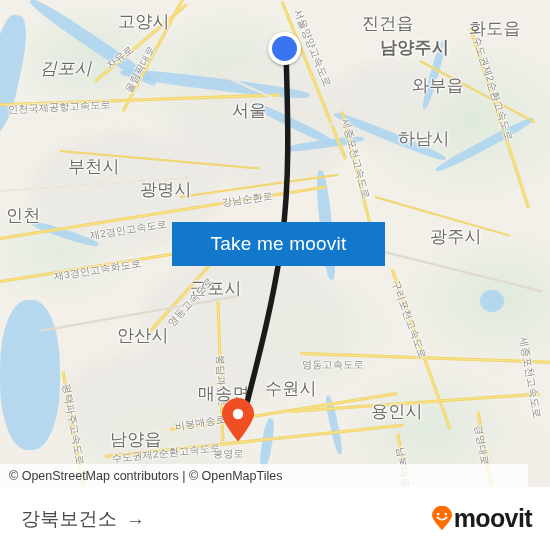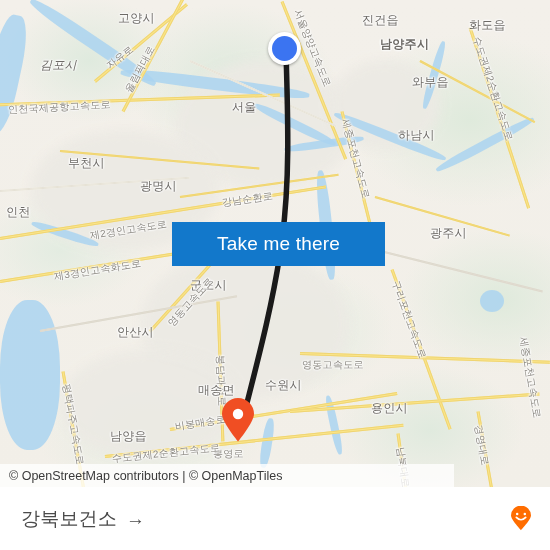--- a/index.html
+++ b/index.html
@@ -58,21 +58,21 @@
   .road.grey  { background: #e8e4da; border-color: #ded9cd; }
 
   .maplabel {
     position: absolute;
     color: #73706b;
     font-size: 11px;
     white-space: nowrap;
     text-shadow: 0 0 3px #fff, 0 0 3px #fff, 0 0 2px #fff, 1px 0 2px #fff, -1px 0 2px #fff;
     letter-spacing: .3px;
   }
-  .maplabel.city { font-size: 12px; color: #6d6a66; }
+  .maplabel.city { font-size: 17px; color: #6d6a66; }
   .maplabel.hw   { font-size: 10px; color: #8a8780; }
 
   
   #route { position: absolute; left: 0; top: 0; width: 550px; height: 487px; }
 
   
   #origin-marker {
     position: absolute; left: 268px; top: 32px;
     width: 33px; height: 33px;
     border-radius: 50%;
@@ -102,21 +102,21 @@
     font-family: "Liberation Sans", "DejaVu Sans", sans-serif;
     letter-spacing: .2px;
     cursor: pointer;
     display: flex; align-items: center; justify-content: center;
   }
 
   
   #attribution {
     position: absolute;
     left: 0; bottom: 0;
-    width: 454px; height: 23px;
+    width: 528px; height: 23px;
     background: rgba(255,255,255,.78);
     display: flex; align-items: center;
     padding-left: 9px;
     font-size: 12.5px;
     color: #3a3a3a;
     white-space: nowrap;
   }
 
   
   #footer {
@@ -248,36 +248,37 @@
       <div class="dot"></div>
     </div>
 
     <div id="dest-marker">
       <svg viewBox="0 0 34 44" width="34" height="44">
         <path d="M17 43.5 C17 43.5 33 24 33 16 A16 16 0 1 0 1 16 C1 24 17 43.5 17 43.5 Z" fill="#f04e23"></path>
         <circle cx="17" cy="16" r="5.2" fill="#ffffff"></circle>
       </svg>
     </div>
 
-    <button id="take-me-there">Take me there</button>
+    <button id="take-me-there">Take me moovit</button>
 
     <div id="attribution">© OpenStreetMap contributors | © OpenMapTiles</div>
   </div>
 
   <div id="footer">
     <div id="trip-title">
       <span>강북보건소</span>
       <span class="arrow">→</span>
     </div>
 
     <div id="moovit-logo">
       <span style="display:inline-block;line-height:0;">
         <svg viewBox="0 0 26 30" width="22" height="25">
           <path d="M13 29 C13 29 25 16.5 25 11.5 A12 12 0 1 0 1 11.5 C1 16.5 13 29 13 29 Z" fill="#ff6d00"></path>
           <circle cx="8.4" cy="9.5" r="1.5" fill="#ffffff"></circle>
           <circle cx="17.6" cy="9.5" r="1.5" fill="#ffffff"></circle>
           <path d="M7.4 13.6 Q13 19.4 18.6 13.6" fill="none" stroke="#ffffff" stroke-width="2.1" stroke-linecap="round"></path>
         </svg>
       </span>
+      <span class="wordmark">moovit</span>
     </div>
   </div>
 
 </div>
 
 </body></html>

